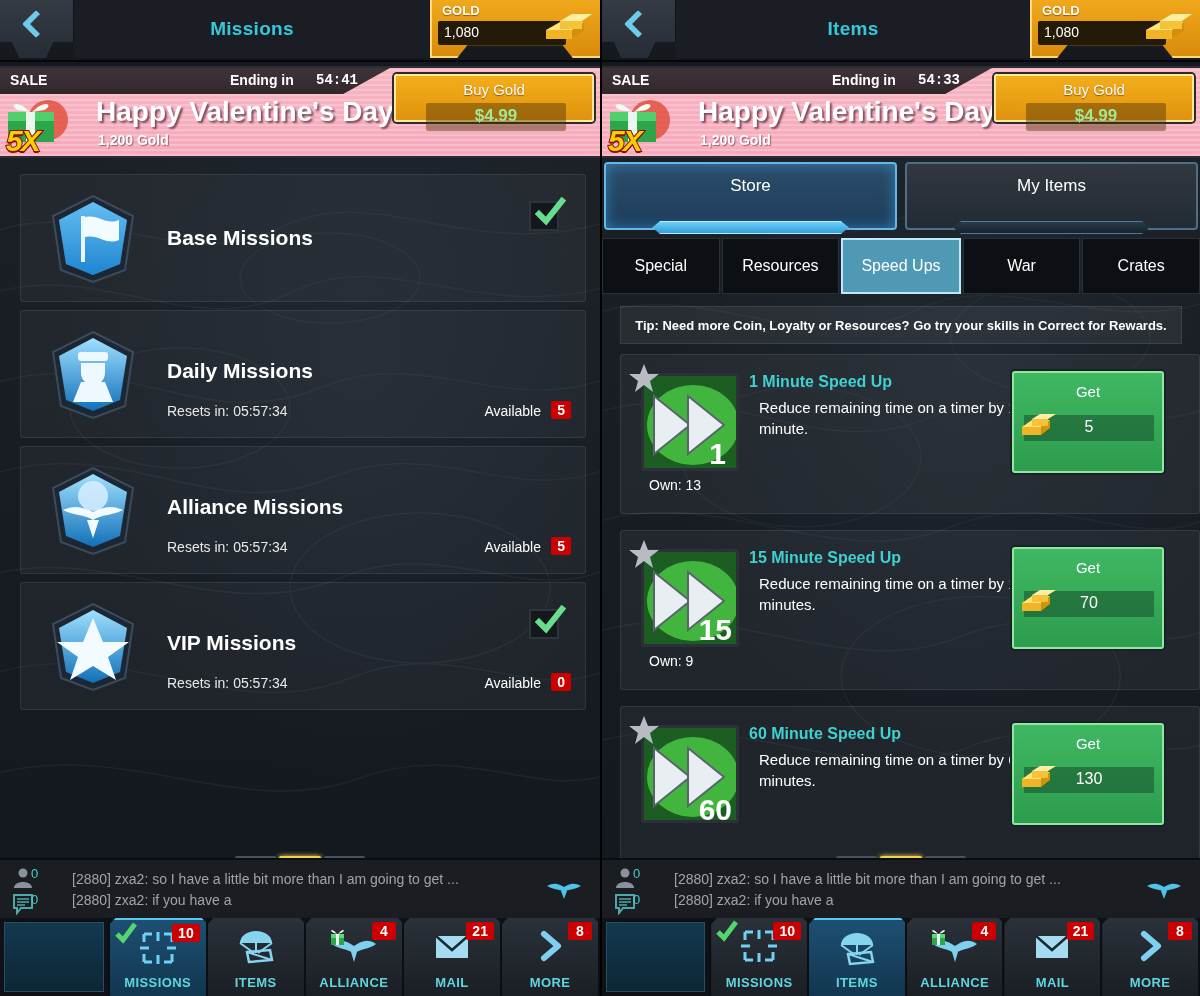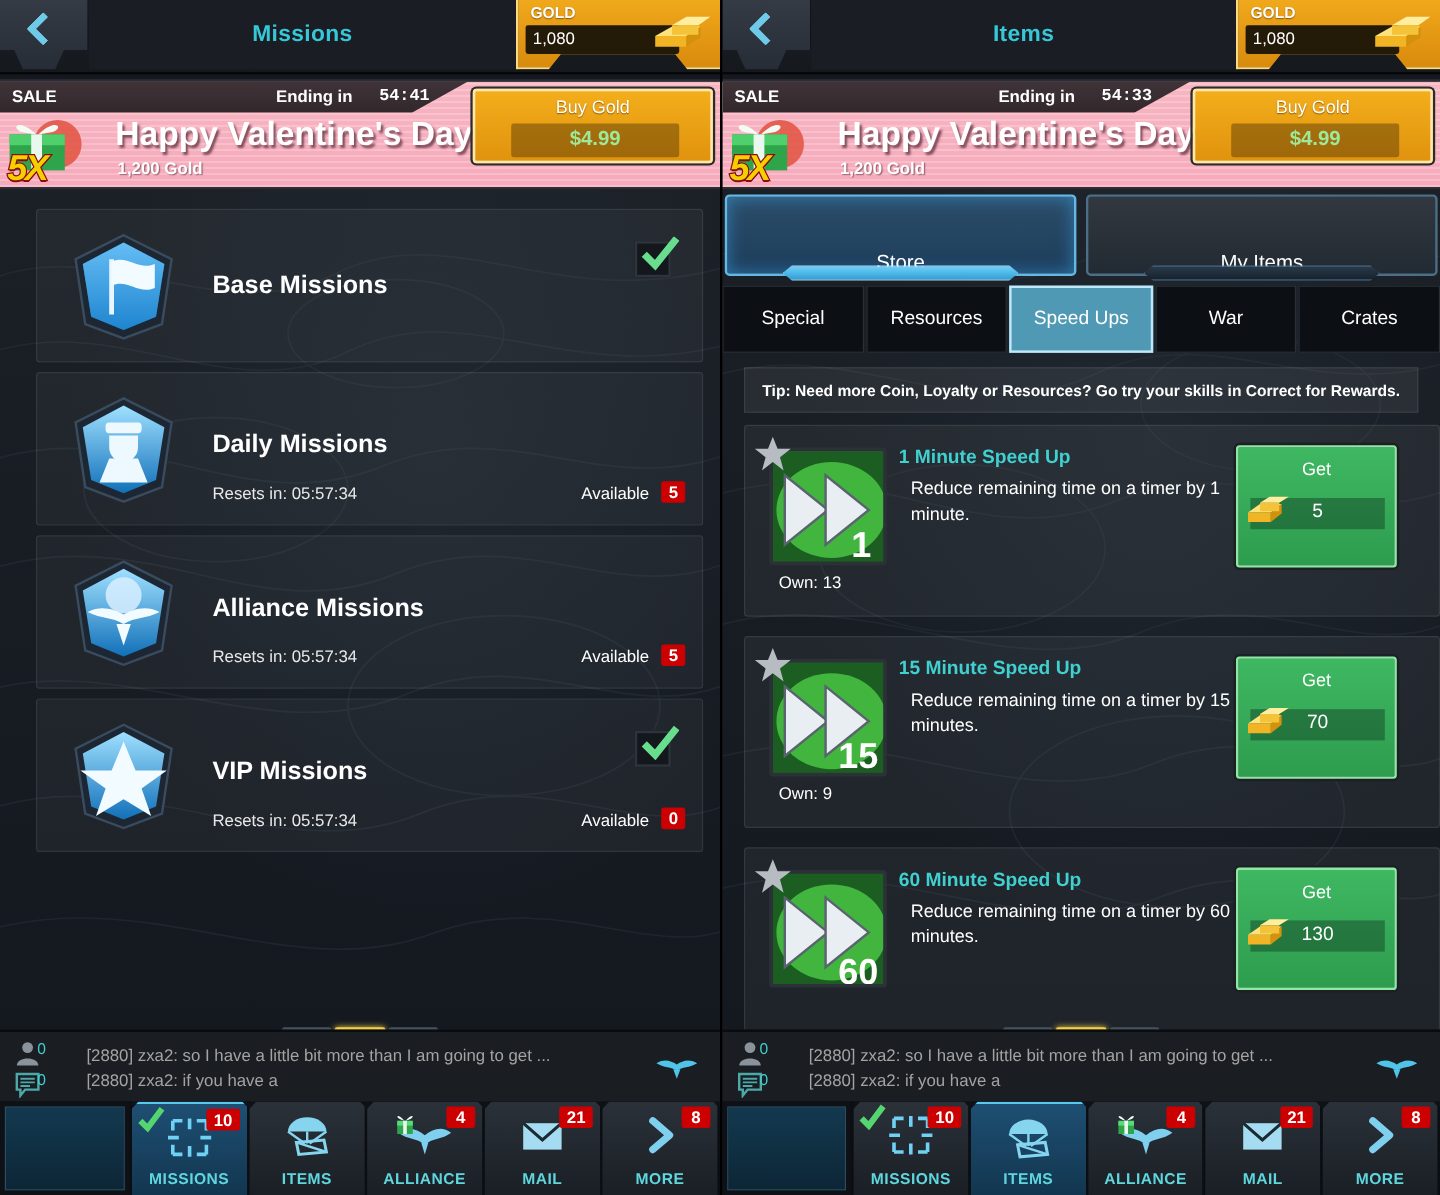--- a/index.html
+++ b/index.html
@@ -100,21 +100,21 @@
     position: absolute; left: 96px; top: 28px;
     font-size: 28px; font-weight: bold; color: #fff;
     text-shadow: 2px 2px 2px rgba(90,40,55,.75);
   }
   .sale-sub {
     position: absolute; left: 98px; top: 64px;
     font-size: 14px; color: #fff; font-weight: bold;
     text-shadow: 1px 1px 1px rgba(90,40,55,.6);
   }
   .buy-gold {
-    position: absolute; right: 6px; top: 6px; width: 200px; height: 62px;
+    position: absolute; right: 6px; top: 6px; width: 200px; height: 48px;
     background: linear-gradient(#f3ae1b,#e0930e);
     border: 2px solid #ffe9a0; border-radius: 3px;
     box-shadow: 0 0 0 2px #2b2b2b;
   }
   .buy-gold-label {
     position: absolute; top: 5px; width: 100%; text-align: center;
     color: #fff; font-size: 15px; text-shadow: 0 1px 1px #8a5800;
   }
   .buy-gold-price-bg {
     position: absolute; left: 30px; top: 27px; width: 140px; height: 28px;
@@ -131,21 +131,21 @@
     background:
       radial-gradient(ellipse at 60% 30%, rgba(60,80,100,.16), rgba(0,0,0,0) 60%),
       linear-gradient(#1b2026, #141920);
     overflow: hidden;
   }
   .topo {
     position: absolute; inset: 0; opacity: .5;
   }
 
   
-  .mlist { position: absolute; left: 30px; right: 14px; top: 16px; text-align: center; }
+  .mlist { position: absolute; left: 20px; right: 14px; top: 16px; text-align: center; }
   .mcard {
     position: relative; height: 128px; margin-bottom: 8px;
     background: rgba(255,255,255,.045);
     border: 1px solid rgba(255,255,255,.08);
     border-radius: 3px;
   }
   .mcard .badge-icon {
     position: absolute; left: 24px; top: 50%; transform: translateY(-50%);
     width: 96px; height: 96px;
   }
@@ -185,21 +185,21 @@
     background: linear-gradient(#31383f, #222a33);
     border: 2px solid #4d6e87; border-radius: 4px;
   }
   .store-tab.active {
     background: linear-gradient(#2c4d69, #1d3d5c);
     border-color: #65b7e6;
     box-shadow: 0 0 14px rgba(60,170,240,.55) inset;
   }
   .store-tab .lbl {
     position: absolute; top: 12px; width: 100%; text-align: center;
-    color: #fff; font-size: 17px; margin-top: 33px;
+    color: #fff; font-size: 17px;
   }
   .store-tab .underbar {
     position: absolute; left: 16%; right: 16%; bottom: -6px; height: 13px;
     background: linear-gradient(#2a3a4a,#17222c);
     border: 1px solid #4e7c9c; border-radius: 7px;
     clip-path: polygon(4% 0,96% 0,100% 50%,96% 100%,4% 100%,0 50%);
   }
   .store-tab.active .underbar {
     background: linear-gradient(#6fd0f8,#2f9fd8);
     border-color: #bfeaff;
@@ -255,21 +255,21 @@
   }
   .icard .iname {
     position: absolute; left: 128px; top: 18px;
     color: #3fd0cf; font-size: 16px; font-weight: bold;
   }
   .icard .idesc {
     position: absolute; left: 138px; top: 42px; width: 270px;
     color: #fff; font-size: 15px; line-height: 21px;
   }
   .get-btn {
-    position: absolute; right: 35px; top: 16px; width: 134px; height: 102px;
+    position: absolute; right: 35px; top: 16px; width: 152px; height: 102px;
     background: linear-gradient(#3fb862,#2d9c4e);
     border: 2px solid #8ce8a2; border-radius: 3px;
     box-shadow: 0 0 0 2px #1c1f24;
   }
   .get-btn .get-lbl {
     position: absolute; top: 10px; width: 100%; text-align: center;
     color: #fff; font-size: 15px;
   }
   .get-btn .cost-bg {
     position: absolute; left: 10px; top: 42px; right: 8px; height: 26px;

